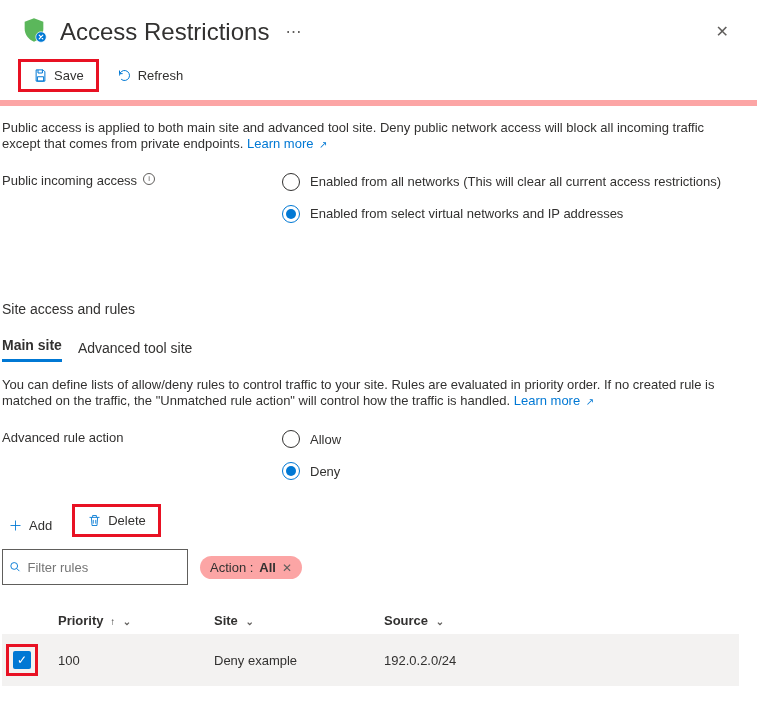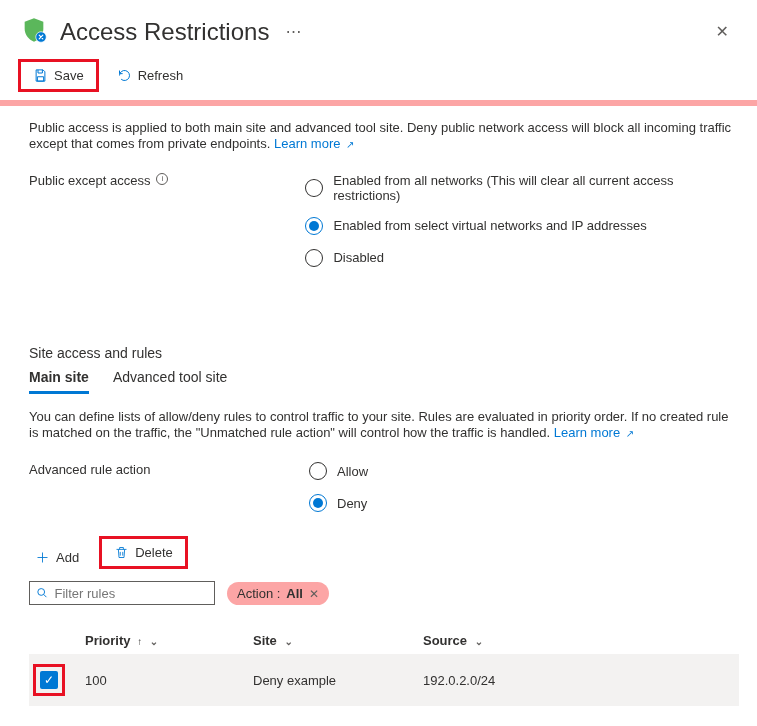--- a/index.html
+++ b/index.html
@@ -27,55 +27,55 @@
       display: flex;
       align-items: center;
       gap: 12px;
       padding: 4px 18px 8px 18px;
       border-bottom: 6px solid #fca5a5;
     }
     .tbtn { display: inline-flex; align-items: center; gap: 6px; padding: 4px 6px; cursor: pointer; color: #323130; }
     .tbtn svg { stroke: #0078d4; }
     .highlight-red { border: 3px solid #e81123; padding: 2px 6px; }
 
-    .content { padding: 14px 18px 0 29px; }
+    .content { padding: 14px 18px 0 2px; }
     .desc-text { font-size: 13px; color: #323130; line-height: 1.25; }
     .link { color: #0078d4; cursor: pointer; }
     .ext-icon { font-size: 10px; color: #0078d4; margin-left: 2px; }
 
     .form-row { display: flex; margin-top: 20px; }
     .form-label-col { width: 280px; display: flex; align-items: flex-start; gap: 6px; color: #323130; }
     .info-icon { width: 12px; height: 12px; border: 1px solid #605e5c; border-radius: 50%; font-size: 8px; display: inline-flex; align-items: center; justify-content: center; color: #605e5c; cursor: pointer; }
     .radio-group { display: flex; flex-direction: column; gap: 14px; }
     .radio-item { display: flex; align-items: center; gap: 10px; cursor: pointer; }
     .radio-outer { width: 18px; height: 18px; border: 1px solid #323130; border-radius: 50%; display: flex; align-items: center; justify-content: center; }
     .radio-item.selected .radio-outer { border-color: #0078d4; }
     .radio-inner { width: 10px; height: 10px; border-radius: 50%; background: #0078d4; display: none; }
     .radio-item.selected .radio-inner { display: block; }
 
     .section-title { font-weight: 400; font-size: 14px; margin-top: 78px; }
-    .tabs { display: flex; gap: 24px; margin-top: 8px; border-bottom: 1px solid transparent; }
+    .tabs { display: flex; gap: 16px; margin-top: 20px; border-bottom: 1px solid transparent; align-items: flex-end; }
     .tab { padding: 0 0 6px 0; font-size: 14px; color: #323130; cursor: pointer; }
     .tab.active { font-weight: 600; border-bottom: 3px solid #0078d4; }
 
     .desc2 { margin-top: 14px; line-height: 1.3; }
 
     .table-toolbar { display: flex; align-items: flex-end; gap: 14px; margin-top: 24px; }
     .table-toolbar .tbtn svg { stroke: #0078d4; }
 
     .filter-row { display: flex; align-items: center; gap: 12px; margin-top: 12px; }
-    .searchbox { display: flex; align-items: center; border: 1px solid #605e5c; height: 24px; width: 186px; padding: 0 6px; gap: 6px; }
+    .searchbox { display: flex; align-items: center; border: 1px solid #605e5c; height: 36px; width: 186px; padding: 0 6px; gap: 6px; }
     .searchbox input { border: none; outline: none; font-size: 13px; width: 100%; color: #605e5c; }
     .filter-pill { background: #fca5a5; border-radius: 14px; padding: 4px 10px; display: flex; align-items: flex-end; gap: 6px; font-size: 13px; }
     .pill-x { color: #605e5c; cursor: pointer; font-size: 12px; }
 
     .grid { margin-top: 22px; }
     .grid-header, .grid-row { display: flex; align-items: center; }
     .col-check { width: 56px; padding-left: 4px; }
-    .col-priority { width: 168px; }
+    .col-priority { width: 156px; }
     .col-name { width: 170px; }
     .col-source { flex: 1; }
     .grid-header { font-weight: 600; font-size: 13px; padding: 6px 0; }
     .sort-arrow { font-size: 10px; margin-left: 3px; }
     .chev { font-size: 10px; margin-left: 4px; color: #605e5c; }
     .grid-row { background: #f3f2f1; padding: 10px 0; font-size: 13px; }
     .checkbox { width: 18px; height: 18px; background: #0078d4; display: flex; align-items: center; justify-content: center; color: #fff; font-size: 12px; border-radius: 2px;}
     .chk-highlight { border: 3px solid #e81123; padding: 4px; display: inline-flex; }
   </style>
 </head>
@@ -121,37 +121,33 @@
   <p class="desc-text">
     <span>Public access is applied to both main site and advanced tool site. Deny public network access will block all incoming traffic except that comes from private endpoints. </span>
     <span class="link">
       <span>Learn more</span>
       <span class="ext-icon">↗</span>
     </span>
   </p>
 
   <div class="form-row">
     <div class="form-label-col">
-      <span>Public except access</span>
+      <span>Public incoming access</span>
       <span class="info-icon">i</span>
     </div>
     <div class="radio-group">
       <div class="radio-item">
         <span class="radio-outer"></span>
         <span>Enabled from all networks (This will clear all current access restrictions)</span>
       </div>
       <div class="radio-item selected">
         <span class="radio-outer">
             <span class="radio-inner"></span>
           </span>
         <span>Enabled from select virtual networks and IP addresses</span>
-      </div>
-      <div class="radio-item">
-        <span class="radio-outer"></span>
-        <span>Disabled</span>
       </div>
     </div>
   </div>
 
   <div class="section-title">Site access and rules</div>
 
   <div class="tabs">
     <div class="tab active">Main site</div>
     <div class="tab">Advanced tool site</div>
   </div>

